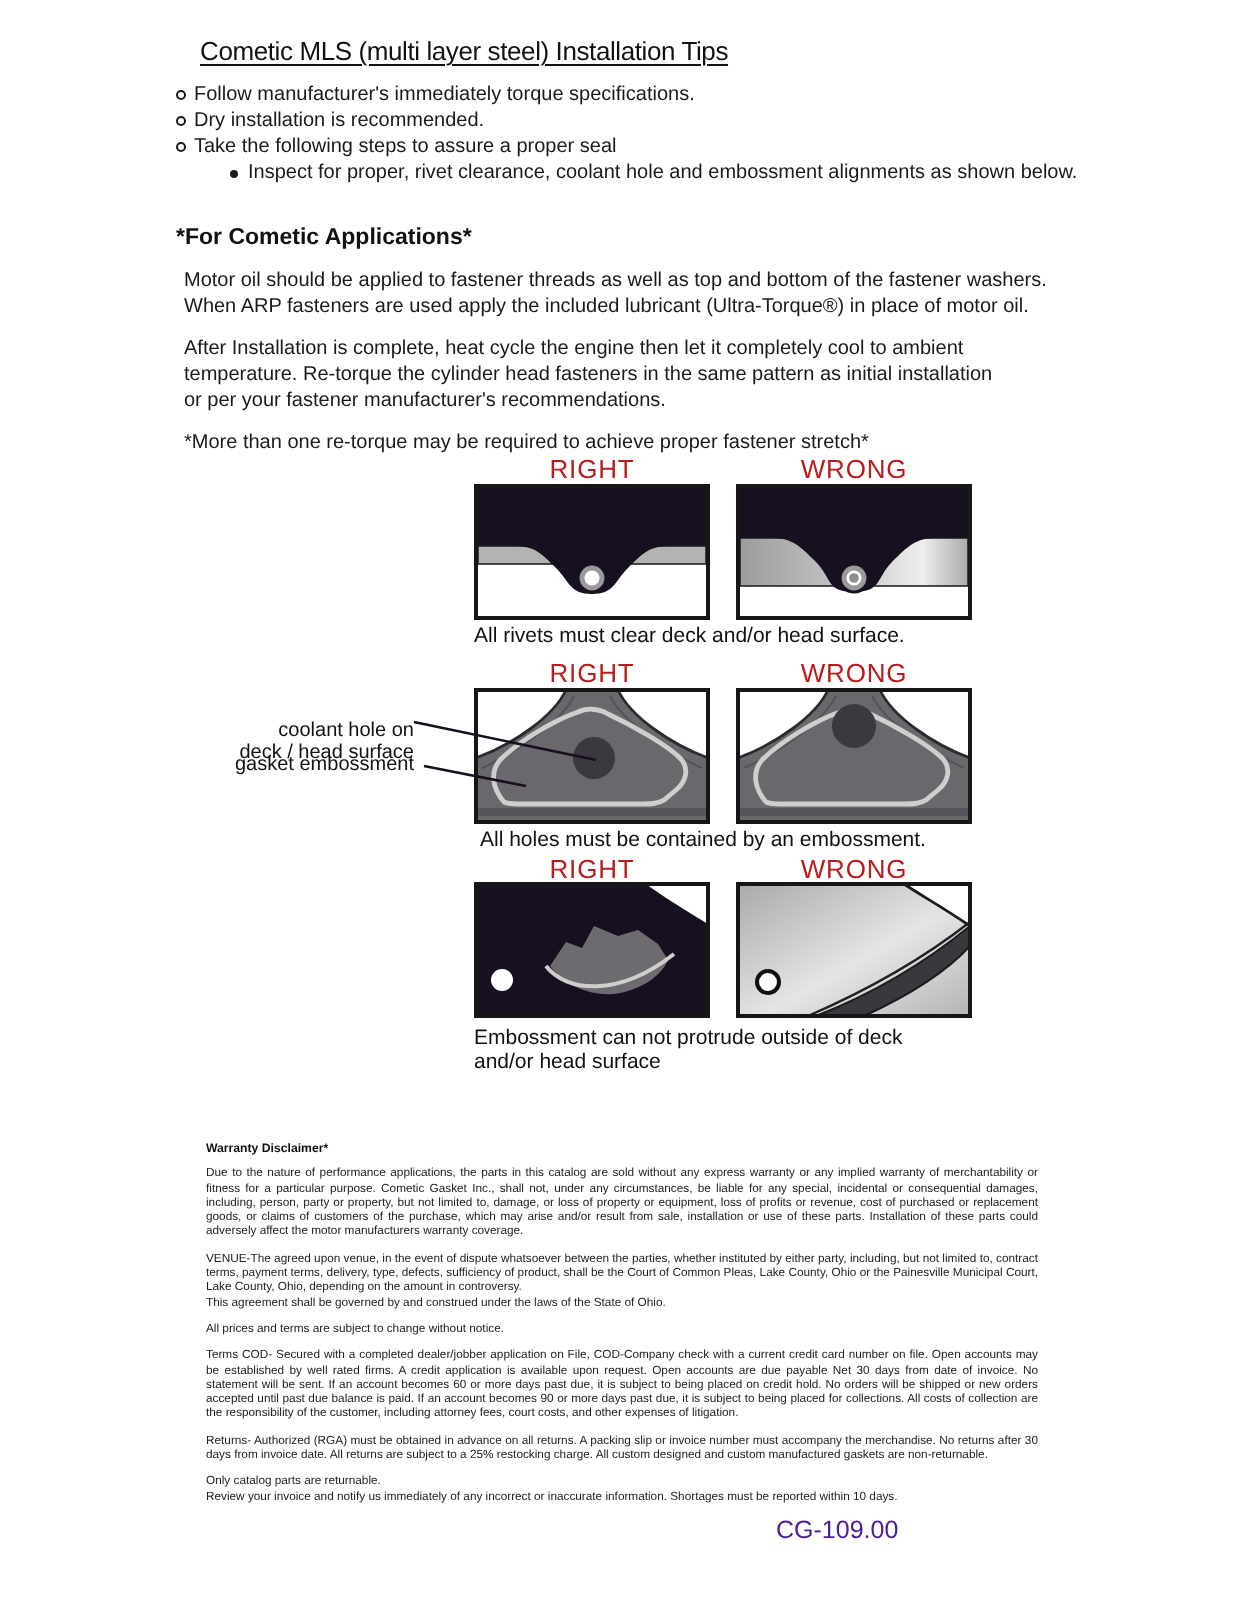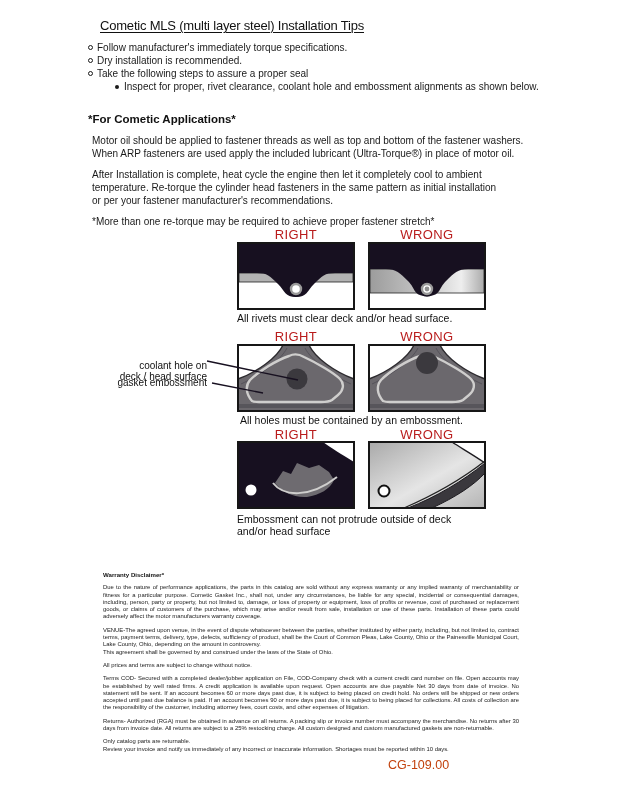--- a/index.html
+++ b/index.html
@@ -37,21 +37,21 @@
 
   
   .legal {
     position:absolute; left:103px; top:571px; width:416px;
     font-size:5.9px; line-height:7.3px; text-align:justify; color:#222;
   }
   .legal h3 { font-size:6.1px; margin:0; color:#111; }
   .legal p { margin:6px 0 0 0; }
   .legal p.attached { margin-top:0; }
 
-  .footer-code { position:absolute; left:388px; top:758px; font-size:12.5px; color:#c2410c; }
+  .footer-code { position:absolute; left:388px; top:758px; font-size:12.5px; color:#4c1d95; }
 </style>
 </head>
 <body>
 
 <div class="page">
 
   <div class="title">Cometic MLS (multi layer steel) Installation Tips</div>
 
   <div class="bullets">
     <div class="bullet">Follow manufacturer's immediately torque specifications.</div>

